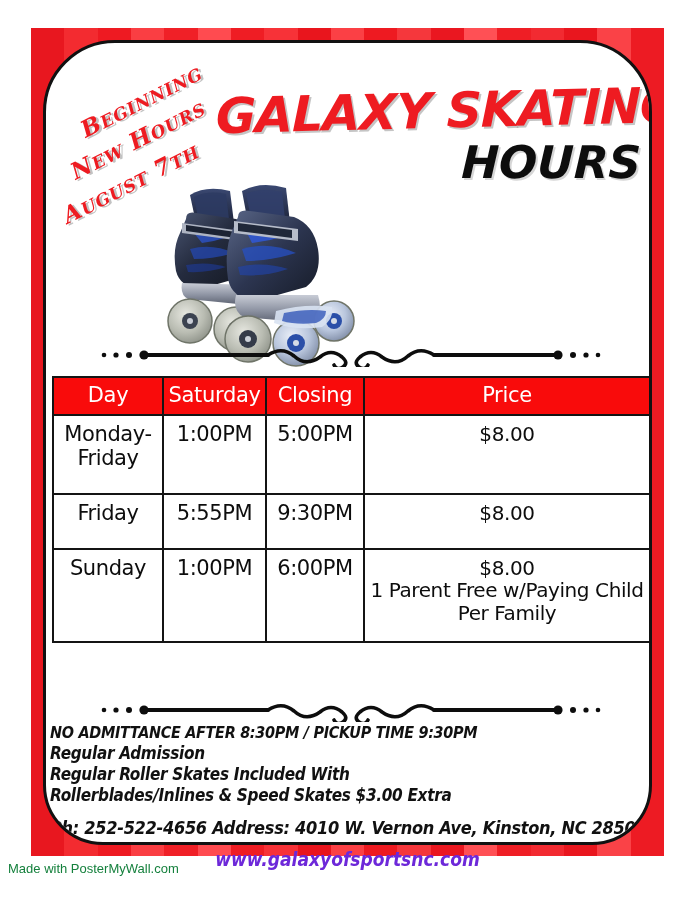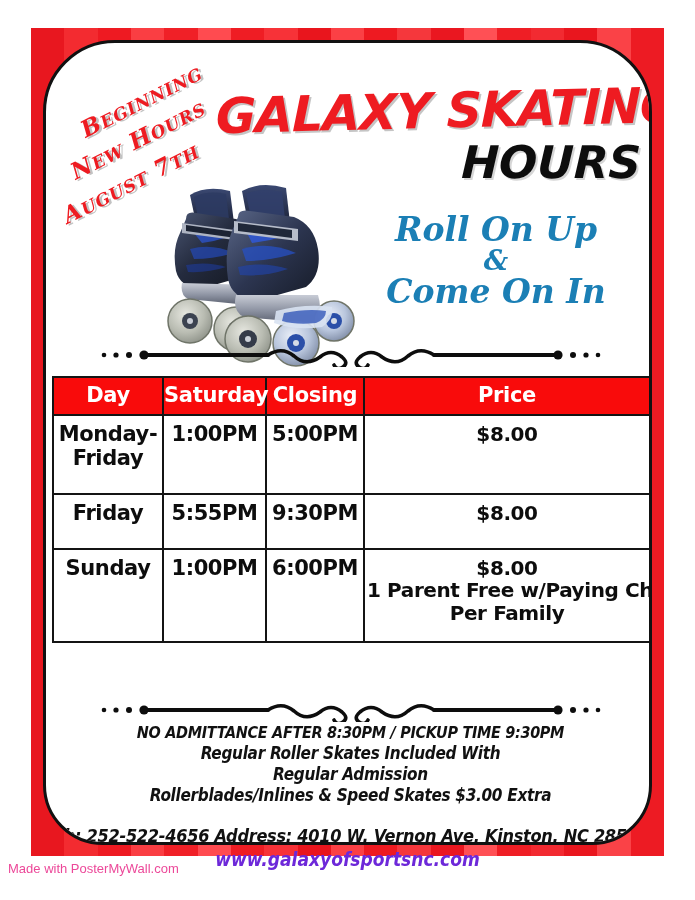--- a/index.html
+++ b/index.html
@@ -155,21 +155,21 @@
     top: 333px;
     width: 597px;
     border-collapse: collapse;
     table-layout: fixed;
   }
   #schedule th, #schedule td {
     border: 2px solid #141414;
     text-align: center;
     vertical-align: top;
     font-family: "DejaVu Sans", sans-serif;
-    font-weight: bold;
+    font-weight: normal;
     color: #0d0d0d;
   }
   #schedule thead th {
     background: #f90b0b;
     color: #ffffff;
     font-size: 21px;
     height: 28px;
     padding: 3px 0 5px 0;
     vertical-align: middle;
     letter-spacing: -0.3px;
@@ -190,36 +190,36 @@
   .row-sat   td { height: 62px; }
   .row-sun   td { height: 78px; }
   .pline { display: block; white-space: nowrap; }
 
   
   #fineprint {
     position: absolute;
     left: 4px;
     top: 680px;
     width: 601px;
-    text-align: center;
+    text-align: left;
     font-family: "DejaVu Sans Condensed", "Liberation Sans Narrow", "Liberation Sans", sans-serif;
   }
   #fineprint div {
     font-style: italic;
     font-weight: bold;
     color: #111111;
     line-height: 1.24;
     white-space: nowrap;
     letter-spacing: -0.3px;
   }
   #fp-1 { font-size: 16px; }
   #fp-2 { font-size: 17px; }
   #fp-3 { font-size: 17px; }
   #fp-4 { font-size: 17px; }
-  #fp-5 { font-size: 18px; margin-top: 19px; }
+  #fp-5 { font-size: 18px; margin-top: 11px; }
 
   
   #website {
     position: absolute;
     left: 31px;
     top: 848px;
     width: 633px;
     text-align: center;
     color: #6d28d9;
     font-family: "DejaVu Sans Condensed", "Liberation Sans Narrow", "Liberation Sans", sans-serif;
@@ -227,21 +227,21 @@
     font-style: italic;
     font-size: 19px;
     letter-spacing: 0px;
   }
 
   
   #watermark {
     position: absolute;
     left: 8px;
     top: 861px;
-    color: #ec4899;
+    color: #15803d;
     font-family: "Liberation Sans", sans-serif;
     font-size: 13px;
   }
 </style>
 </head>
 <body>
 
 <div id="poster">
 
   <div id="stripes">
@@ -364,25 +364,20 @@
           <circle cx="178" cy="150" r="20" fill="url(#wheelBlue)" stroke="#6f7468" stroke-width="1.5"></circle>
           <circle cx="178" cy="150" r="8" fill="#2b4fa8"></circle>
           <circle cx="178" cy="150" r="3" fill="#d5dbe6"></circle>
 
           <path d="M120,140 Q150,132 176,136 Q178,148 166,156 Q140,160 118,152 Z" fill="#d8e2f2" opacity=".9"></path>
           <path d="M128,142 Q152,137 170,140 Q170,148 160,152 Q140,154 126,150 Z" fill="#2a4fb5" opacity=".75"></path>
         </g>
       </svg>
     </div>
 
-    <div id="script">
-      <span class="script-line" id="sc-1">Roll On Up</span>
-      <span class="script-line" id="sc-2">&amp;</span>
-      <span class="script-line" id="sc-3">Come On In</span>
-    </div>
 
     <div class="divider" id="divider-top">
       <svg viewBox="0 0 510 24" width="510" height="24" aria-hidden="true">
         <g fill="#0d0d0d">
           <circle cx="8" cy="12" r="2.3"></circle>
           <circle cx="20" cy="12" r="2.6"></circle>
           <circle cx="33" cy="12" r="3"></circle>
           <circle cx="48" cy="12" r="4.6"></circle>
           <circle cx="462" cy="12" r="4.6"></circle>
           <circle cx="477" cy="12" r="3"></circle>
@@ -458,22 +453,22 @@
         </g>
         <path d="M48,12 L172,12" stroke="#0d0d0d" stroke-width="4" fill="none" stroke-linecap="round"></path>
         <path d="M338,12 L462,12" stroke="#0d0d0d" stroke-width="4" fill="none" stroke-linecap="round"></path>
         <path d="M172,12 q14,-9 26,1 q12,11 26,1 q11,-9 22,0 q7,6 1,10 q-6,4 -9,-2" stroke="#0d0d0d" stroke-width="3.6" fill="none" stroke-linecap="round"></path>
         <path d="M338,12 q-14,-9 -26,1 q-12,11 -26,1 q-11,-9 -22,0 q-7,6 -1,10 q6,4 9,-2" stroke="#0d0d0d" stroke-width="3.6" fill="none" stroke-linecap="round"></path>
       </svg>
     </div>
 
     <div id="fineprint">
       <div id="fp-1">NO ADMITTANCE AFTER 8:30PM / PICKUP TIME 9:30PM</div>
+      <div id="fp-3">Regular Admission</div>
       <div id="fp-2">Regular Roller Skates Included With</div>
-      <div id="fp-3">Regular Admission</div>
       <div id="fp-4">Rollerblades/Inlines &amp; Speed Skates $3.00 Extra</div>
       <div id="fp-5">Ph: 252-522-4656  Address: 4010 W. Vernon Ave, Kinston, NC 28504</div>
     </div>
 
   </div>
 
   <div id="website">www.galaxyofsportsnc.com</div>
 
 </div>
 

